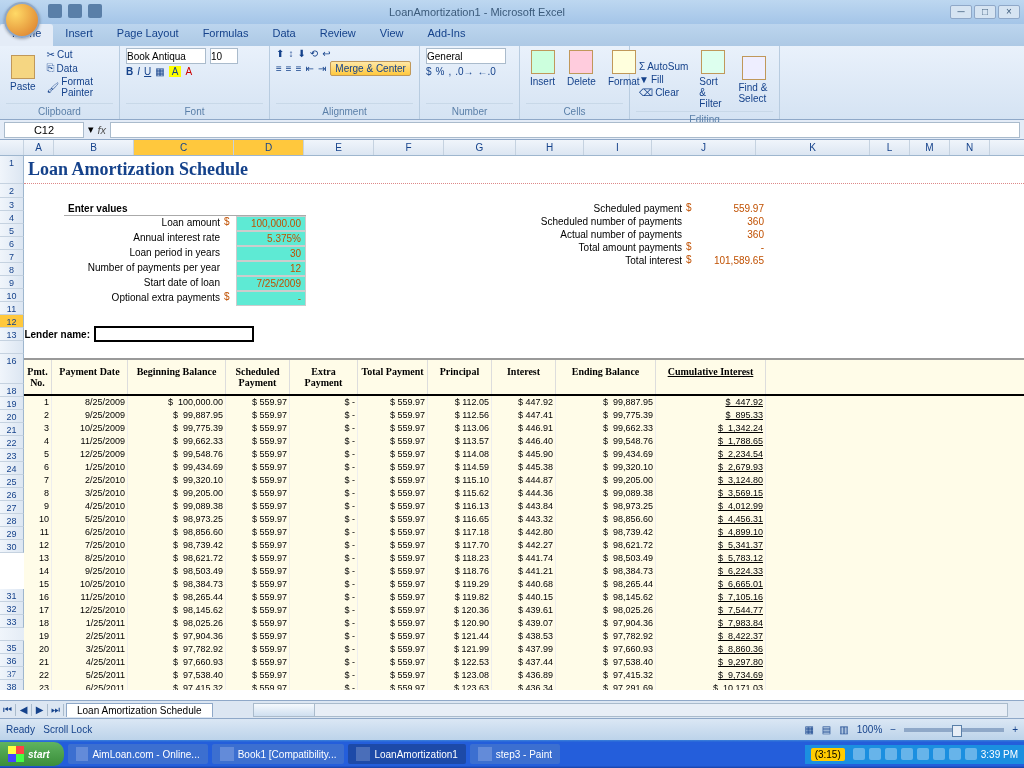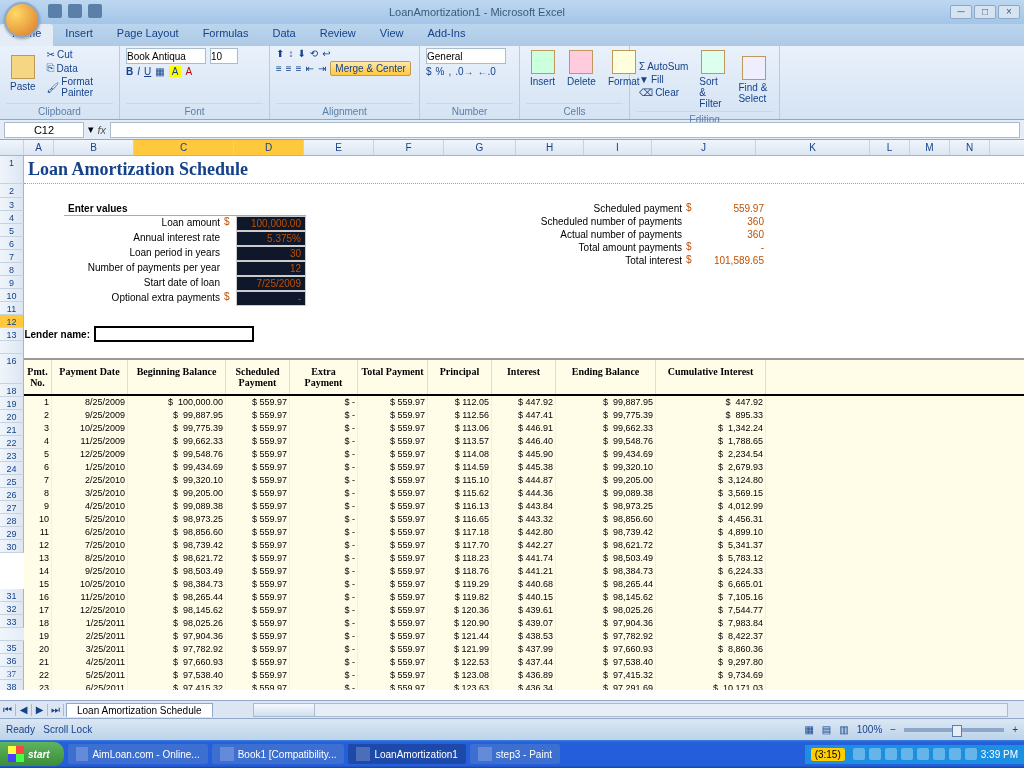--- a/index.html
+++ b/index.html
@@ -34,31 +34,31 @@
 .rowhdr { position: absolute; left: 0; top: 0; width: 24px; }
 .rowhdr .rh { height: 14px; border-bottom: 1px solid #c5d2e0; border-right: 1px solid #9eb6ce; background: linear-gradient(90deg,#f0f5fb,#dce6f2); font-size: 9px; text-align: center; line-height: 14px; color: #15428b; }
 .rowhdr .rh.sel { background: #ffc83d; }
 .content { position: absolute; left: 24px; top: 0; right: 0; }
 .title-row { height: 28px; font: bold 18px "Book Antiqua", serif; color: #15428b; padding-left: 4px; display: flex; align-items: center; border-bottom: 1px dotted #d88; }
 .summary-area { display: flex; gap: 200px; padding: 4px 0; }
 .sbox { font: 10px "Book Antiqua", serif; }
 .sbox .shdr { font-weight: bold; text-align: left; padding: 1px 4px; border-bottom: 1px solid #aaa; }
 .sbox .srow { display: flex; }
 .sbox .slbl { width: 160px; text-align: right; padding: 1px 4px; }
-.sbox .sval { width: 70px; text-align: right; padding: 1px 4px; background: #0f172a; color: #c05000; border: 1px solid #ccc; }
+.sbox .sval { width: 70px; text-align: right; padding: 1px 4px; background: #5eead4; color: #c05000; border: 1px solid #ccc; }
 .sbox .sval2 { width: 70px; text-align: right; padding: 1px 4px; color: #c05000; }
 .sbox .scur { width: 12px; color: #c05000; }
 .lender-row { display: flex; align-items: center; margin: 6px 0; font: bold 10px "Book Antiqua",serif; }
 .lender-row .lcell { width: 160px; border: 2px solid #000; height: 16px; background: #fff; }
 .amort-hdr { display: flex; background: #fffce8; border-top: 2px solid #999; border-bottom: 2px solid #000; }
 .amort-hdr div { font: bold 10px "Book Antiqua", serif; text-align: center; padding: 6px 2px; border-right: 1px solid #ddd; }
 .amort-body { }
 .amort-row { display: flex; background: #fffce8; font: 9px "Book Antiqua", serif; height: 13px; }
 .amort-row div { text-align: right; padding: 0 2px; border-right: 1px solid #eee; line-height: 13px; overflow: hidden; }
-.c-no{width:28px;} .c-date{width:76px;} .c-bb{width:98px;} .c-sp{width:64px;} .c-ep{width:68px;} .c-tp{width:70px;} .c-pr{width:64px;} .c-in{width:64px;} .c-eb{width:100px;} .c-ci{width:110px;}
+.c-no{width:28px;} .c-date{width:76px;} .c-bb{width:98px;} .c-sp{width:64px;} .c-ep{width:68px;} .c-tp{width:70px;} .c-pr{width:64px;} .c-in{width:64px;} .c-eb{width:100px;} .c-ci{width:110px;text-decoration:underline;}
 .sheettabs { position: absolute; bottom: 22px; left: 0; right: 0; height: 18px; background: #dce6f2; display: flex; align-items: center; font-size: 10px; border-top: 1px solid #8fa8c8; }
 .sheettabs .nav { display: flex; }
 .sheettabs .nav span { width: 16px; text-align: center; color: #15428b; border-right: 1px solid #abc; }
 .sheettabs .tab { background: #fff; padding: 1px 10px; border: 1px solid #8fa8c8; border-bottom: none; margin-left: 2px; }
 .sheettabs .hscroll { flex: 1; margin: 0 16px 0 40px; height: 14px; background: #e8eef6; border: 1px solid #abc; position: relative; }
 .sheettabs .hscroll::before { content:''; position:absolute; left:0; width:60px; height:100%; background: linear-gradient(#f5f9fd,#cfdff0); border-right:1px solid #abc; }
 .statusbar { position: absolute; bottom: 0; left: 0; right: 0; height: 22px; background: linear-gradient(#dbe7f4,#bcd3ea); display: flex; align-items: center; font-size: 10px; color: #15428b; padding: 0 6px; justify-content: space-between; border-top: 1px solid #8fa8c8; }
 .statusbar .right { display: flex; gap: 8px; align-items: center; }
 .zoom-slider { width: 100px; height: 4px; background: #8fa8c8; position: relative; }
 .zoom-slider::after { content:''; position:absolute; left:48px; top:-3px; width:8px; height:10px; background:#e8eef6; border:1px solid #5a7fa8; } 

